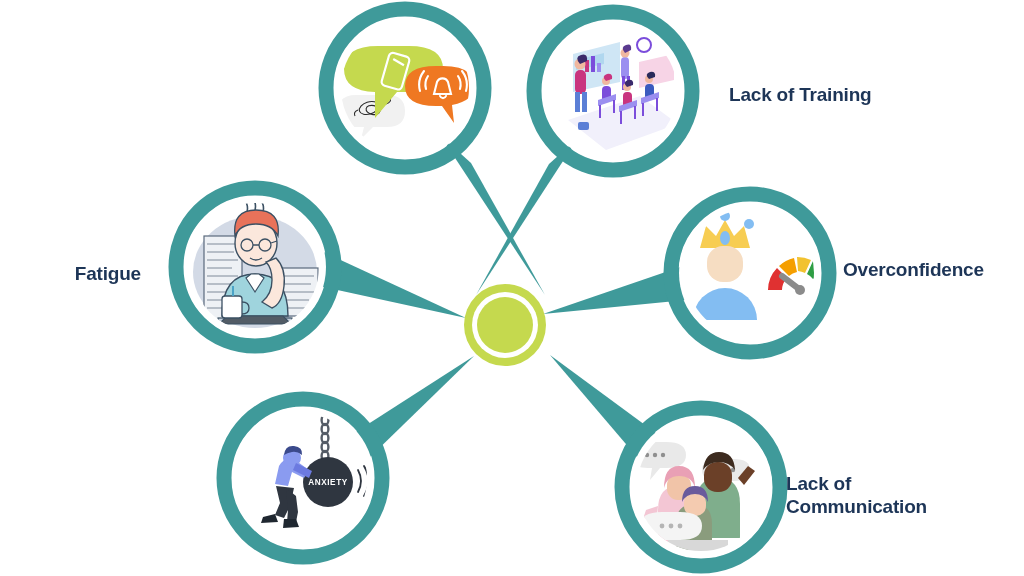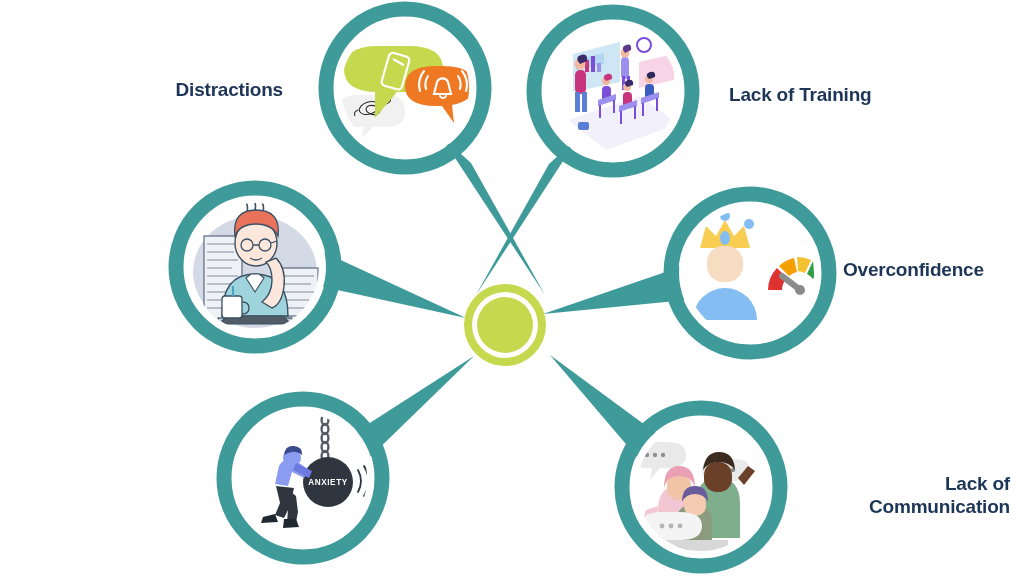--- a/index.html
+++ b/index.html
@@ -323,24 +323,24 @@
       </g>
     </g>
 
     <g>
       <circle cx="505" cy="325" r="41" fill="#c5d94e"></circle>
       <circle cx="505" cy="325" r="33" fill="#ffffff"></circle>
       <circle cx="505" cy="325" r="28" fill="#c5d94e"></circle>
     </g>
   </svg>
 
-  <div class="node-label label-left" style="left:0; top:78px; width:283px;">Distractions</div>
 
   <div class="node-label label-right" style="left:843px; top:258px; width:181px;">Overconfidence</div>
 
   <div class="node-label label-right" style="left:729px; top:83px; width:280px;">Lack of Training</div>
 
-  <div class="node-label" style="left:786px; top:472px; width:224px; text-align:right;">Lack of
+  <div class="node-label" style="left:786px; top:472px; width:224px; text-align:left;">Lack of
 Communication</div>
 
 
+  <div class="node-label label-left" style="left:0; top:262px; width:141px;">Fatigue</div>
 
 </div>
 
 </body></html>

